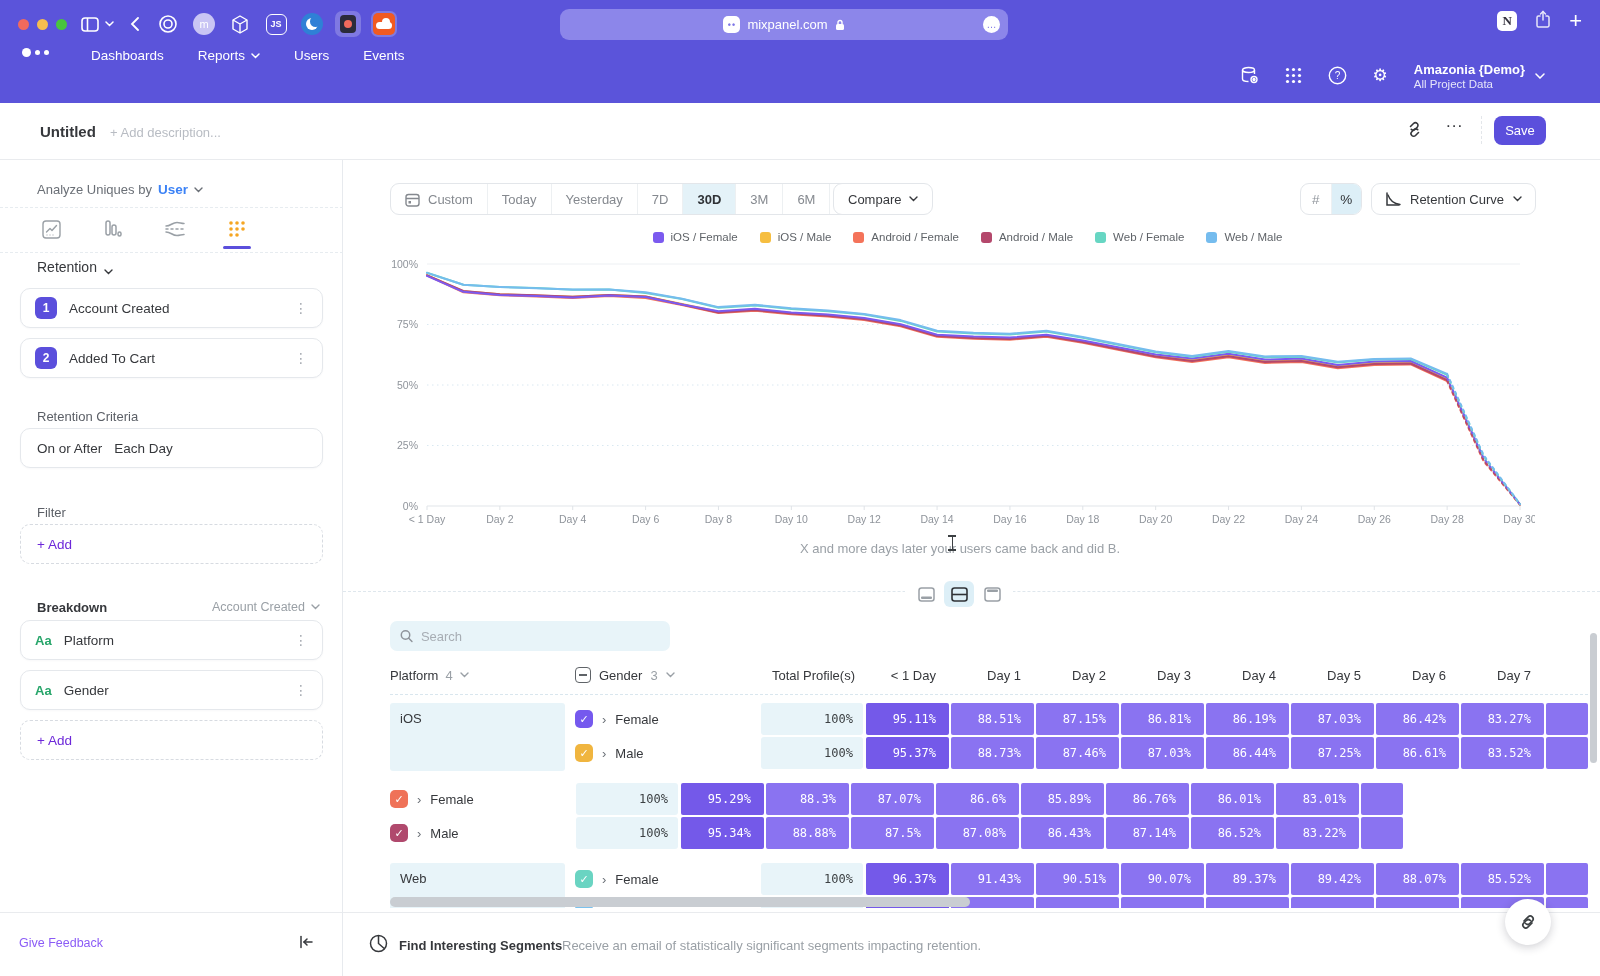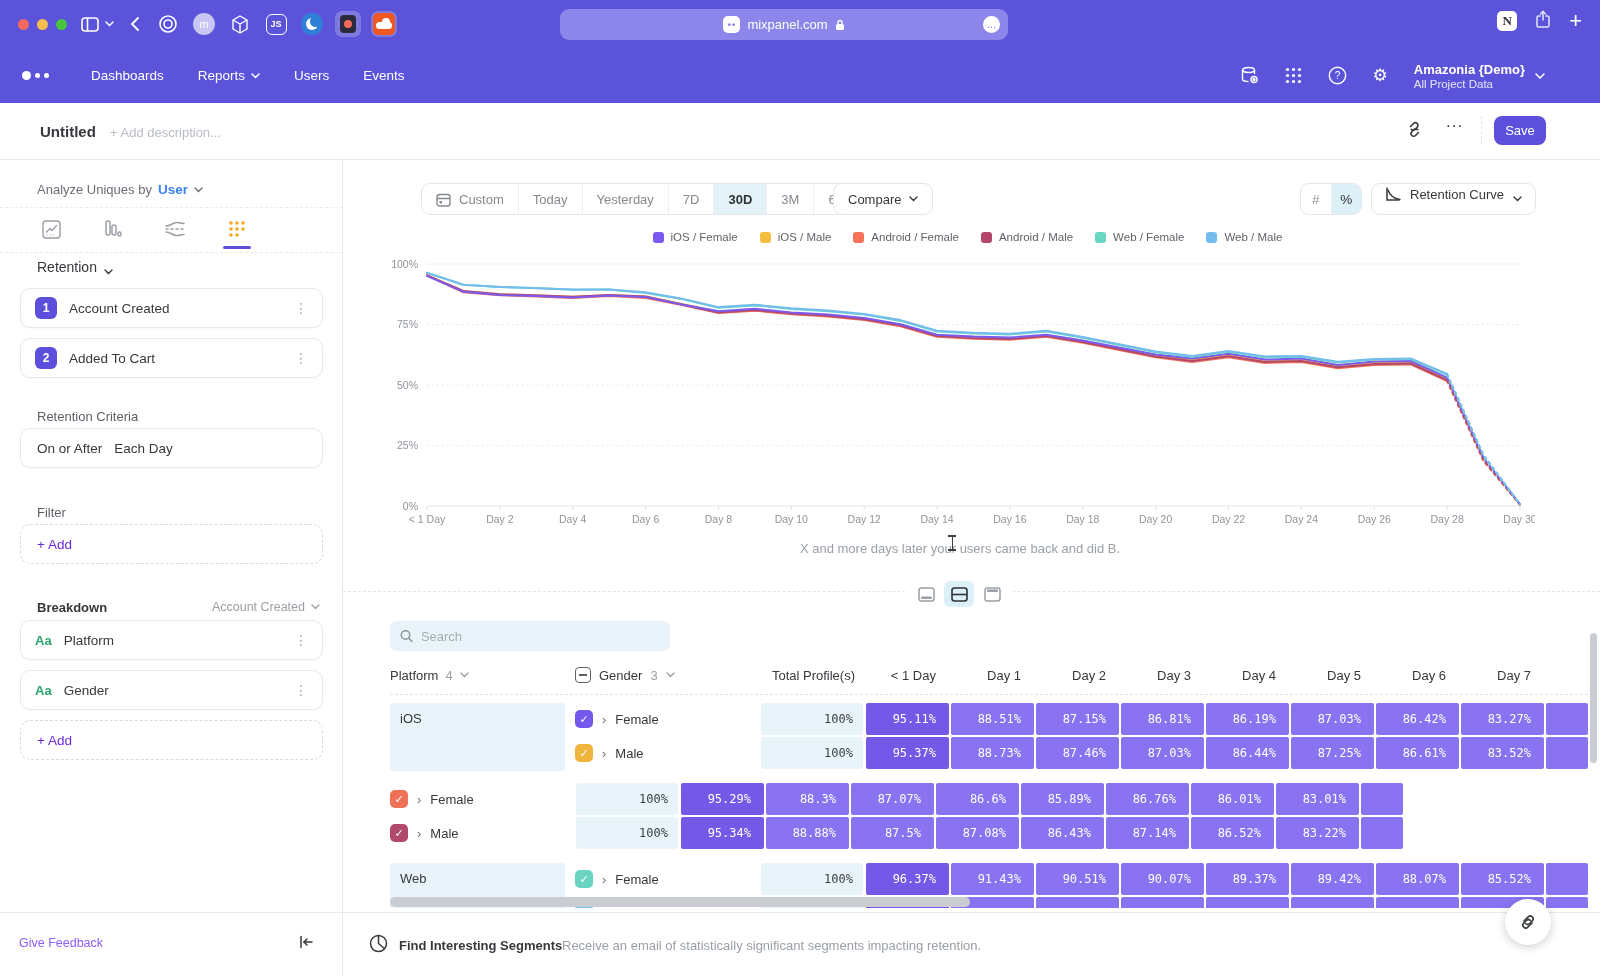--- a/index.html
+++ b/index.html
@@ -17,21 +17,21 @@
   .ext { width:26px; height:26px; border-radius:7px; display:flex; align-items:center; justify-content:center; font-size:11px; color:#fff; }
   .ext.hl { background:rgba(255,255,255,.22); }
   .url-pill { position:absolute; left:560px; top:9px; width:448px; height:31px; background:#8c86ea; border-radius:9px; display:flex; align-items:center; justify-content:center; gap:7px; color:#fff; font-size:13px; }
   .url-ext-badge { width:17px; height:17px; background:#fff; border-radius:5px; color:#7d76e6; font-size:9px; display:flex; align-items:center; justify-content:center; letter-spacing:1px; font-weight:bold; }
   .url-more { position:absolute; right:8px; top:7px; width:17px; height:17px; background:#fff; border-radius:50%; color:#7d76e6; font-size:10px; display:flex; align-items:center; justify-content:center; }
   .win-icons { position:absolute; right:18px; top:10px; display:flex; gap:18px; align-items:center; }
   .notion-sq { width:20px; height:20px; background:#fff; border-radius:5px; color:#33313d; font-weight:bold; font-size:13px; display:flex; align-items:center; justify-content:center; font-family:"Liberation Serif","DejaVu Serif",serif; }
   .plus-ic { color:#fff; font-size:22px; font-weight:300; line-height:20px; }
 
   
-  .app-nav { position:absolute; left:0; top:48px; width:1600px; height:55px; background:#5b54da; display:flex; align-items:center; }
+  .app-nav { position:absolute; left:0; top:48px; width:1600px; height:55px; background:#5b54da; display:flex; align-items:flex-start; }
   .mp-logo { display:flex; align-items:center; gap:4px; margin-left:22px; }
   .mp-logo i { background:#fff; border-radius:50%; display:block; }
   .nav-links { display:flex; gap:34px; margin-left:42px; }
   .nav-link { color:#fff; font-size:13.5px; font-weight:500; display:flex; align-items:center; gap:6px; cursor:pointer; }
   .nav-search { position:absolute; left:563px; top:10px; width:437px; height:35px; border:1px solid rgba(255,255,255,.45); background:rgba(0,0,0,.10); border-radius:9px; display:flex; align-items:center; justify-content:center; gap:10px; color:#fff; font-size:13.5px; }
   .nav-search .shortcut { color:rgba(255,255,255,.65); font-size:12.5px; }
   .nav-right { position:absolute; right:55px; top:0; height:55px; display:flex; align-items:center; gap:26px; }
   .nav-ic { color:#fff; display:flex; align-items:center; justify-content:center; }
   .account { color:#fff; display:flex; align-items:center; gap:10px; }
   .account .name { font-size:13px; font-weight:bold; }
@@ -62,30 +62,30 @@
   .card .kebab { margin-left:auto; margin-right:14px; color:#a7abb2; font-size:14px; }
   .card.dashed { border:1px dashed #d7dbe1; box-shadow:none; }
   .card .add-label { margin-left:16px; font-size:13.5px; color:#6d28d9; }
   .card .aa { margin-left:14px; font-size:13px; font-weight:bold; color:#27a56a; }
   .bd-event { position:absolute; right:22px; font-size:12.5px; color:#9aa0a6; display:flex; align-items:center; gap:6px; }
   .sb-footer { position:absolute; left:0; bottom:0; width:342px; height:64px; border-top:1px solid #e9ebee; }
   .feedback { position:absolute; left:19px; top:23px; font-size:12.5px; color:#8b5cf6; cursor:pointer; }
   .collapse-ic { position:absolute; right:28px; top:21px; cursor:pointer; }
 
   
-  .seg-group { position:absolute; left:390px; top:183px; height:32px; border:1px solid #e3e6ea; border-radius:9px; display:flex; align-items:stretch; background:#fff; overflow:hidden;margin-left:31px; }
+  .seg-group { position:absolute; left:390px; top:183px; height:32px; border:1px solid #e3e6ea; border-radius:9px; display:flex; align-items:stretch; background:#fff; overflow:hidden; }
   .seg-btn { display:flex; align-items:center; gap:8px; padding:0 14px; font-size:13px; color:#85898f; border-right:1px solid #edf0f2; cursor:pointer; white-space:nowrap; }
   .seg-btn:last-child { border-right:none; }
   .seg-btn.active { background:#e4f2f8; color:#2f3236; font-weight:bold; }
   .compare-btn { position:absolute; left:833px; top:183px; height:32px; border:1px solid #e3e6ea; border-radius:9px; background:#fff; display:flex; align-items:center; gap:8px; padding:0 14px; font-size:13px; color:#36383c; cursor:pointer; }
   .units-group { position:absolute; left:1300px; top:183px; height:32px; width:62px; border:1px solid #e3e6ea; border-radius:9px; background:#fff; display:flex; overflow:hidden; }
   .unit { flex:1; display:flex; align-items:center; justify-content:center; font-size:13.5px; color:#8f949b; cursor:pointer; }
   .unit.active { background:#ddeff7; color:#2f3236; }
   .unit:first-child { border-right:1px solid #edf0f2; }
-  .view-btn { position:absolute; left:1371px; top:183px; height:32px; border:1px solid #e3e6ea; border-radius:9px; background:#fff; display:flex; align-items:flex-end; gap:9px; padding:12px 13px; font-size:13px; color:#36383c; font-weight:500; cursor:pointer; }
+  .view-btn { position:absolute; left:1371px; top:183px; height:32px; border:1px solid #e3e6ea; border-radius:9px; background:#fff; display:flex; align-items:center; gap:9px; padding:12px 13px; font-size:13px; color:#36383c; font-weight:500; cursor:pointer; }
 
   
   .legend { position:absolute; left:400px; top:231px; width:1135px; display:flex; justify-content:center; gap:22px; }
   .legend-item { display:flex; align-items:center; gap:7px; font-size:11.5px; color:#5f6368; cursor:pointer; }
   .legend-item .sw { width:11px; height:11px; border-radius:3px; }
   .caption { position:absolute; left:385px; top:541px; width:1150px; text-align:center; font-size:13px; color:#9aa0a6; }
   .cursor-ibeam { position:absolute; left:948px; top:535px; width:9px; height:16px; }
   .cursor-ibeam i { position:absolute; background:#3c4043; display:block; }
 
   

